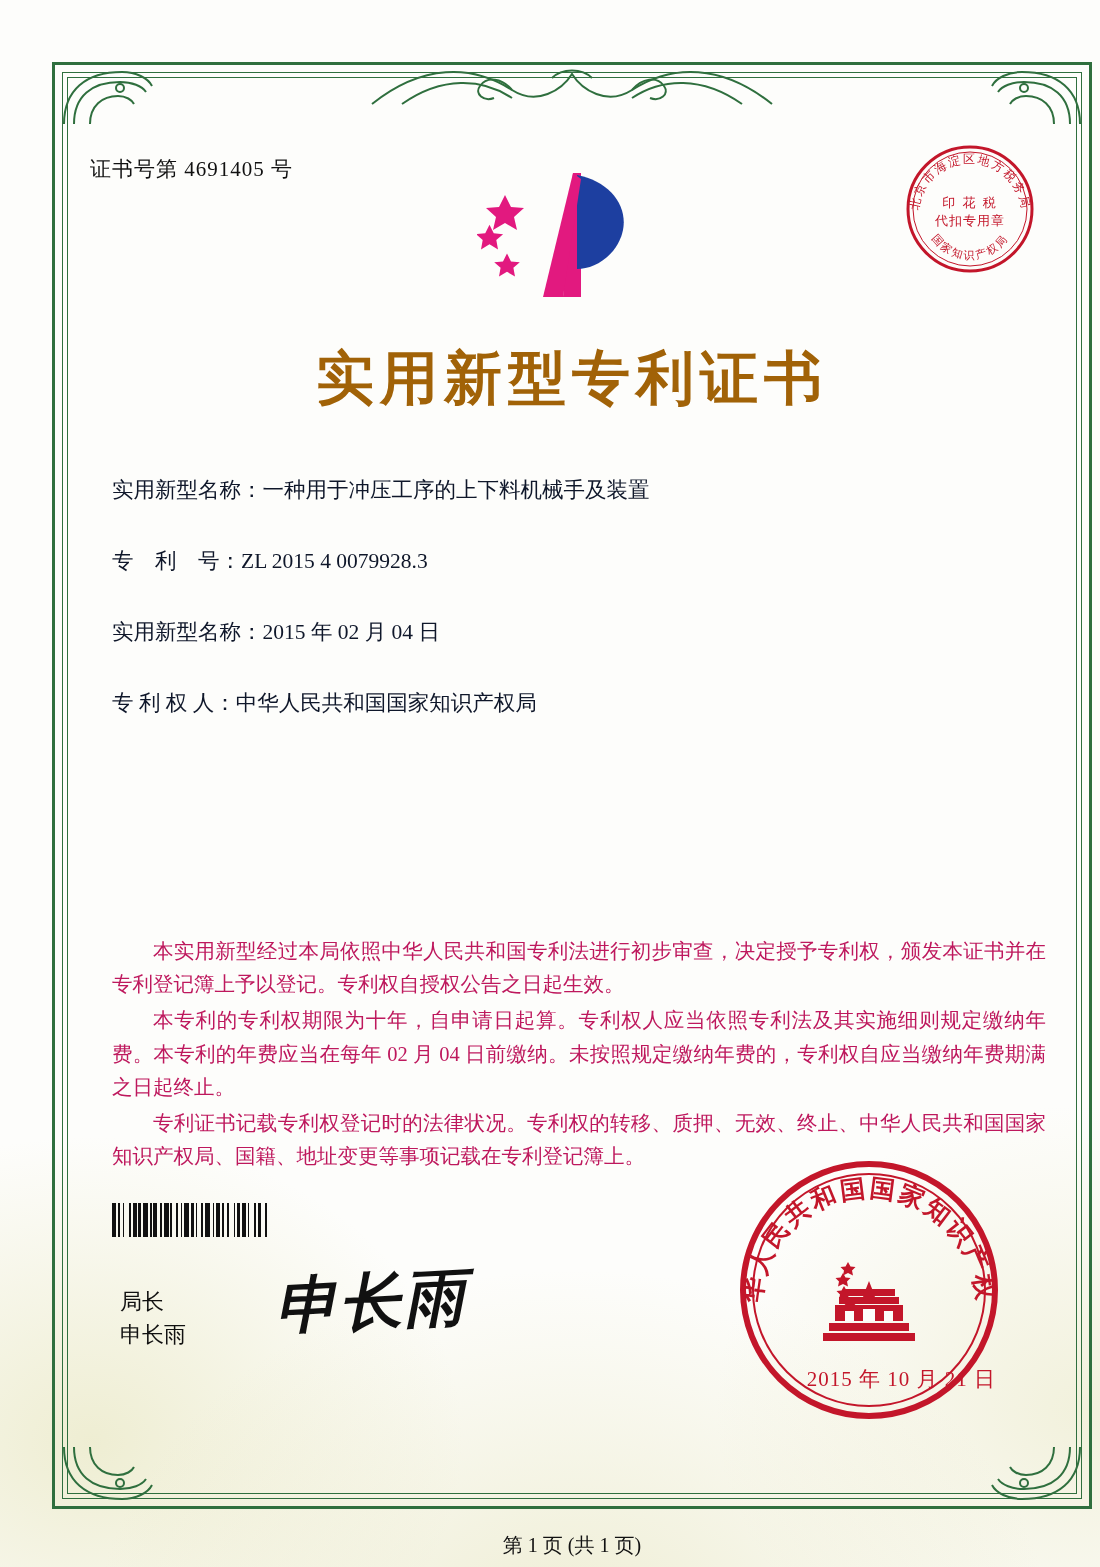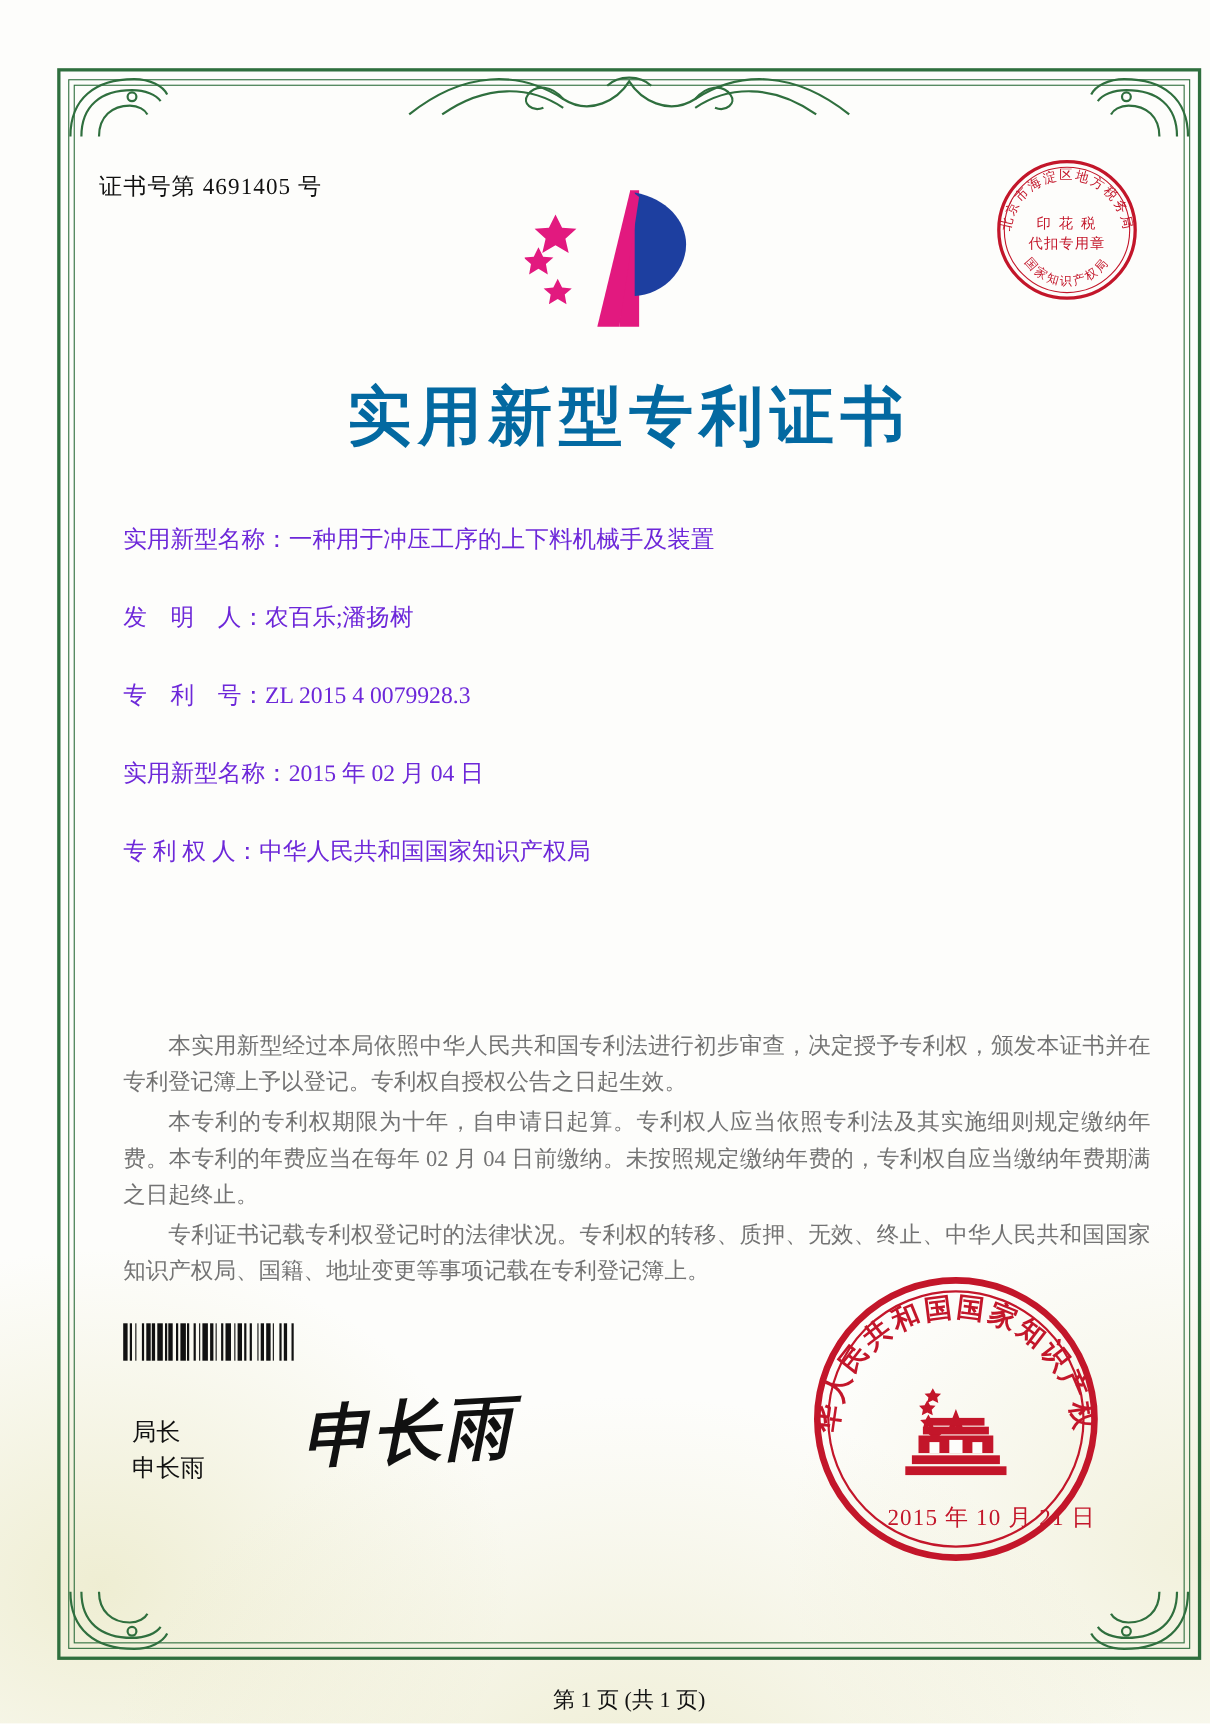--- a/index.html
+++ b/index.html
@@ -116,52 +116,52 @@
 
   .main-title {
     position: absolute;
     left: 0;
     right: 0;
     top: 245px;
     text-align: center;
     font-size: 58px;
     font-weight: bold;
     letter-spacing: 6px;
-    color: #0369a1;
+    color: #a16207;
     font-family: "Liberation Serif", "DejaVu Serif", serif;
   }
 
   .fields {
     position: absolute;
     left: 22px;
     right: 10px;
     top: 380px;
   }
   .field-row {
     font-size: 21.5px;
     line-height: 1.4;
     margin-bottom: 41px;
-    color: #6d28d9;
+    color: #0f172a;
     white-space: nowrap;
   }
   .field-label {
     display: inline-block;
   }
   .field-value {
     display: inline;
   }
 
   .body-text {
     position: absolute;
     left: 22px;
     right: 8px;
     top: 840px;
     font-size: 20.5px;
     line-height: 1.62;
-    color: #737373;
+    color: #be185d;
     text-align: justify;
   }
   .body-text p {
     margin: 0 0 3px 0;
     text-indent: 2em;
   }
 
   
   .barcode {
     position: absolute;
@@ -313,23 +313,20 @@
       <text x="72" y="88" font-size="13" fill="#c3162a" text-anchor="middle" font-family="'Liberation Serif',serif" letter-spacing="1">代扣专用章</text>
     </svg>
 
     <div class="main-title">实用新型专利证书</div>
 
     <div class="fields">
       <div class="field-row">
         <span class="field-label">实用新型名称：</span><span class="field-value">一种用于冲压工序的上下料机械手及装置</span>
       </div>
       <div class="field-row">
-        <span class="field-label">发　明　人：</span><span class="field-value">农百乐;潘扬树</span>
-      </div>
-      <div class="field-row">
         <span class="field-label">专　利　号：</span><span class="field-value">ZL 2015 4 0079928.3</span>
       </div>
       <div class="field-row">
         <span class="field-label">实用新型名称：</span><span class="field-value">2015 年 02 月 04 日</span>
       </div>
       <div class="field-row">
         <span class="field-label">专 利 权 人：</span><span class="field-value">中华人民共和国国家知识产权局</span>
       </div>
     </div>
 

